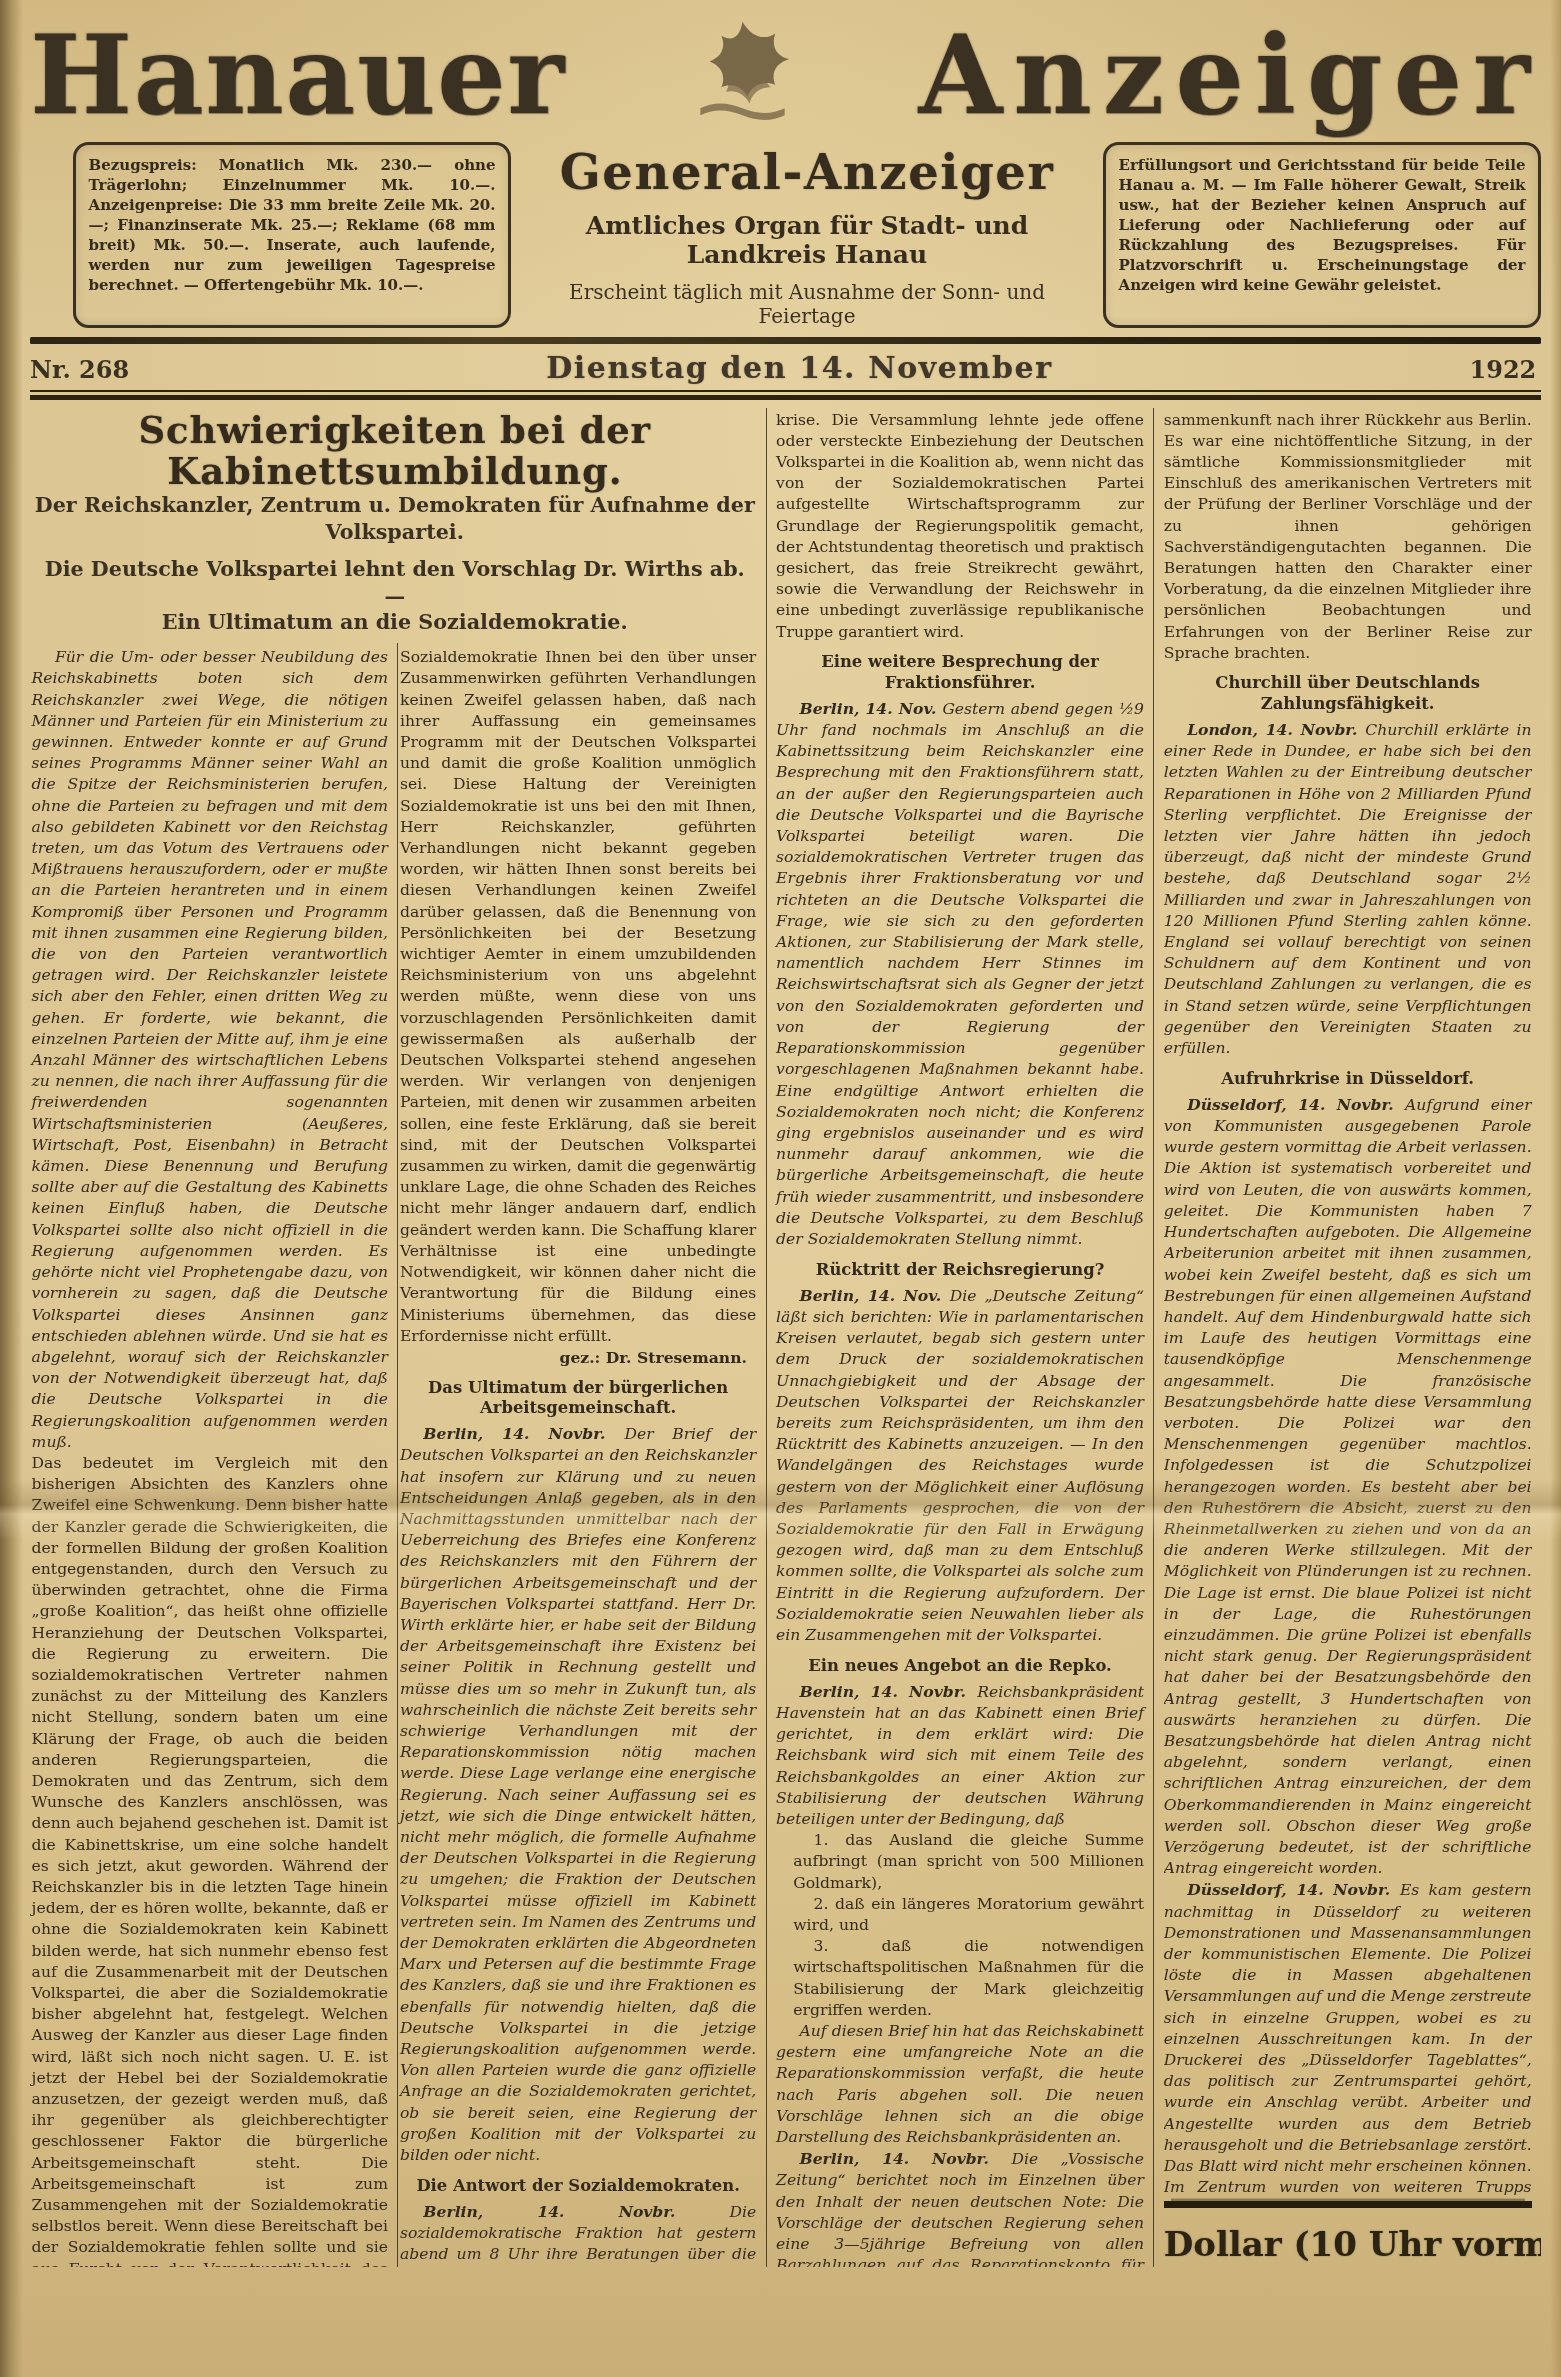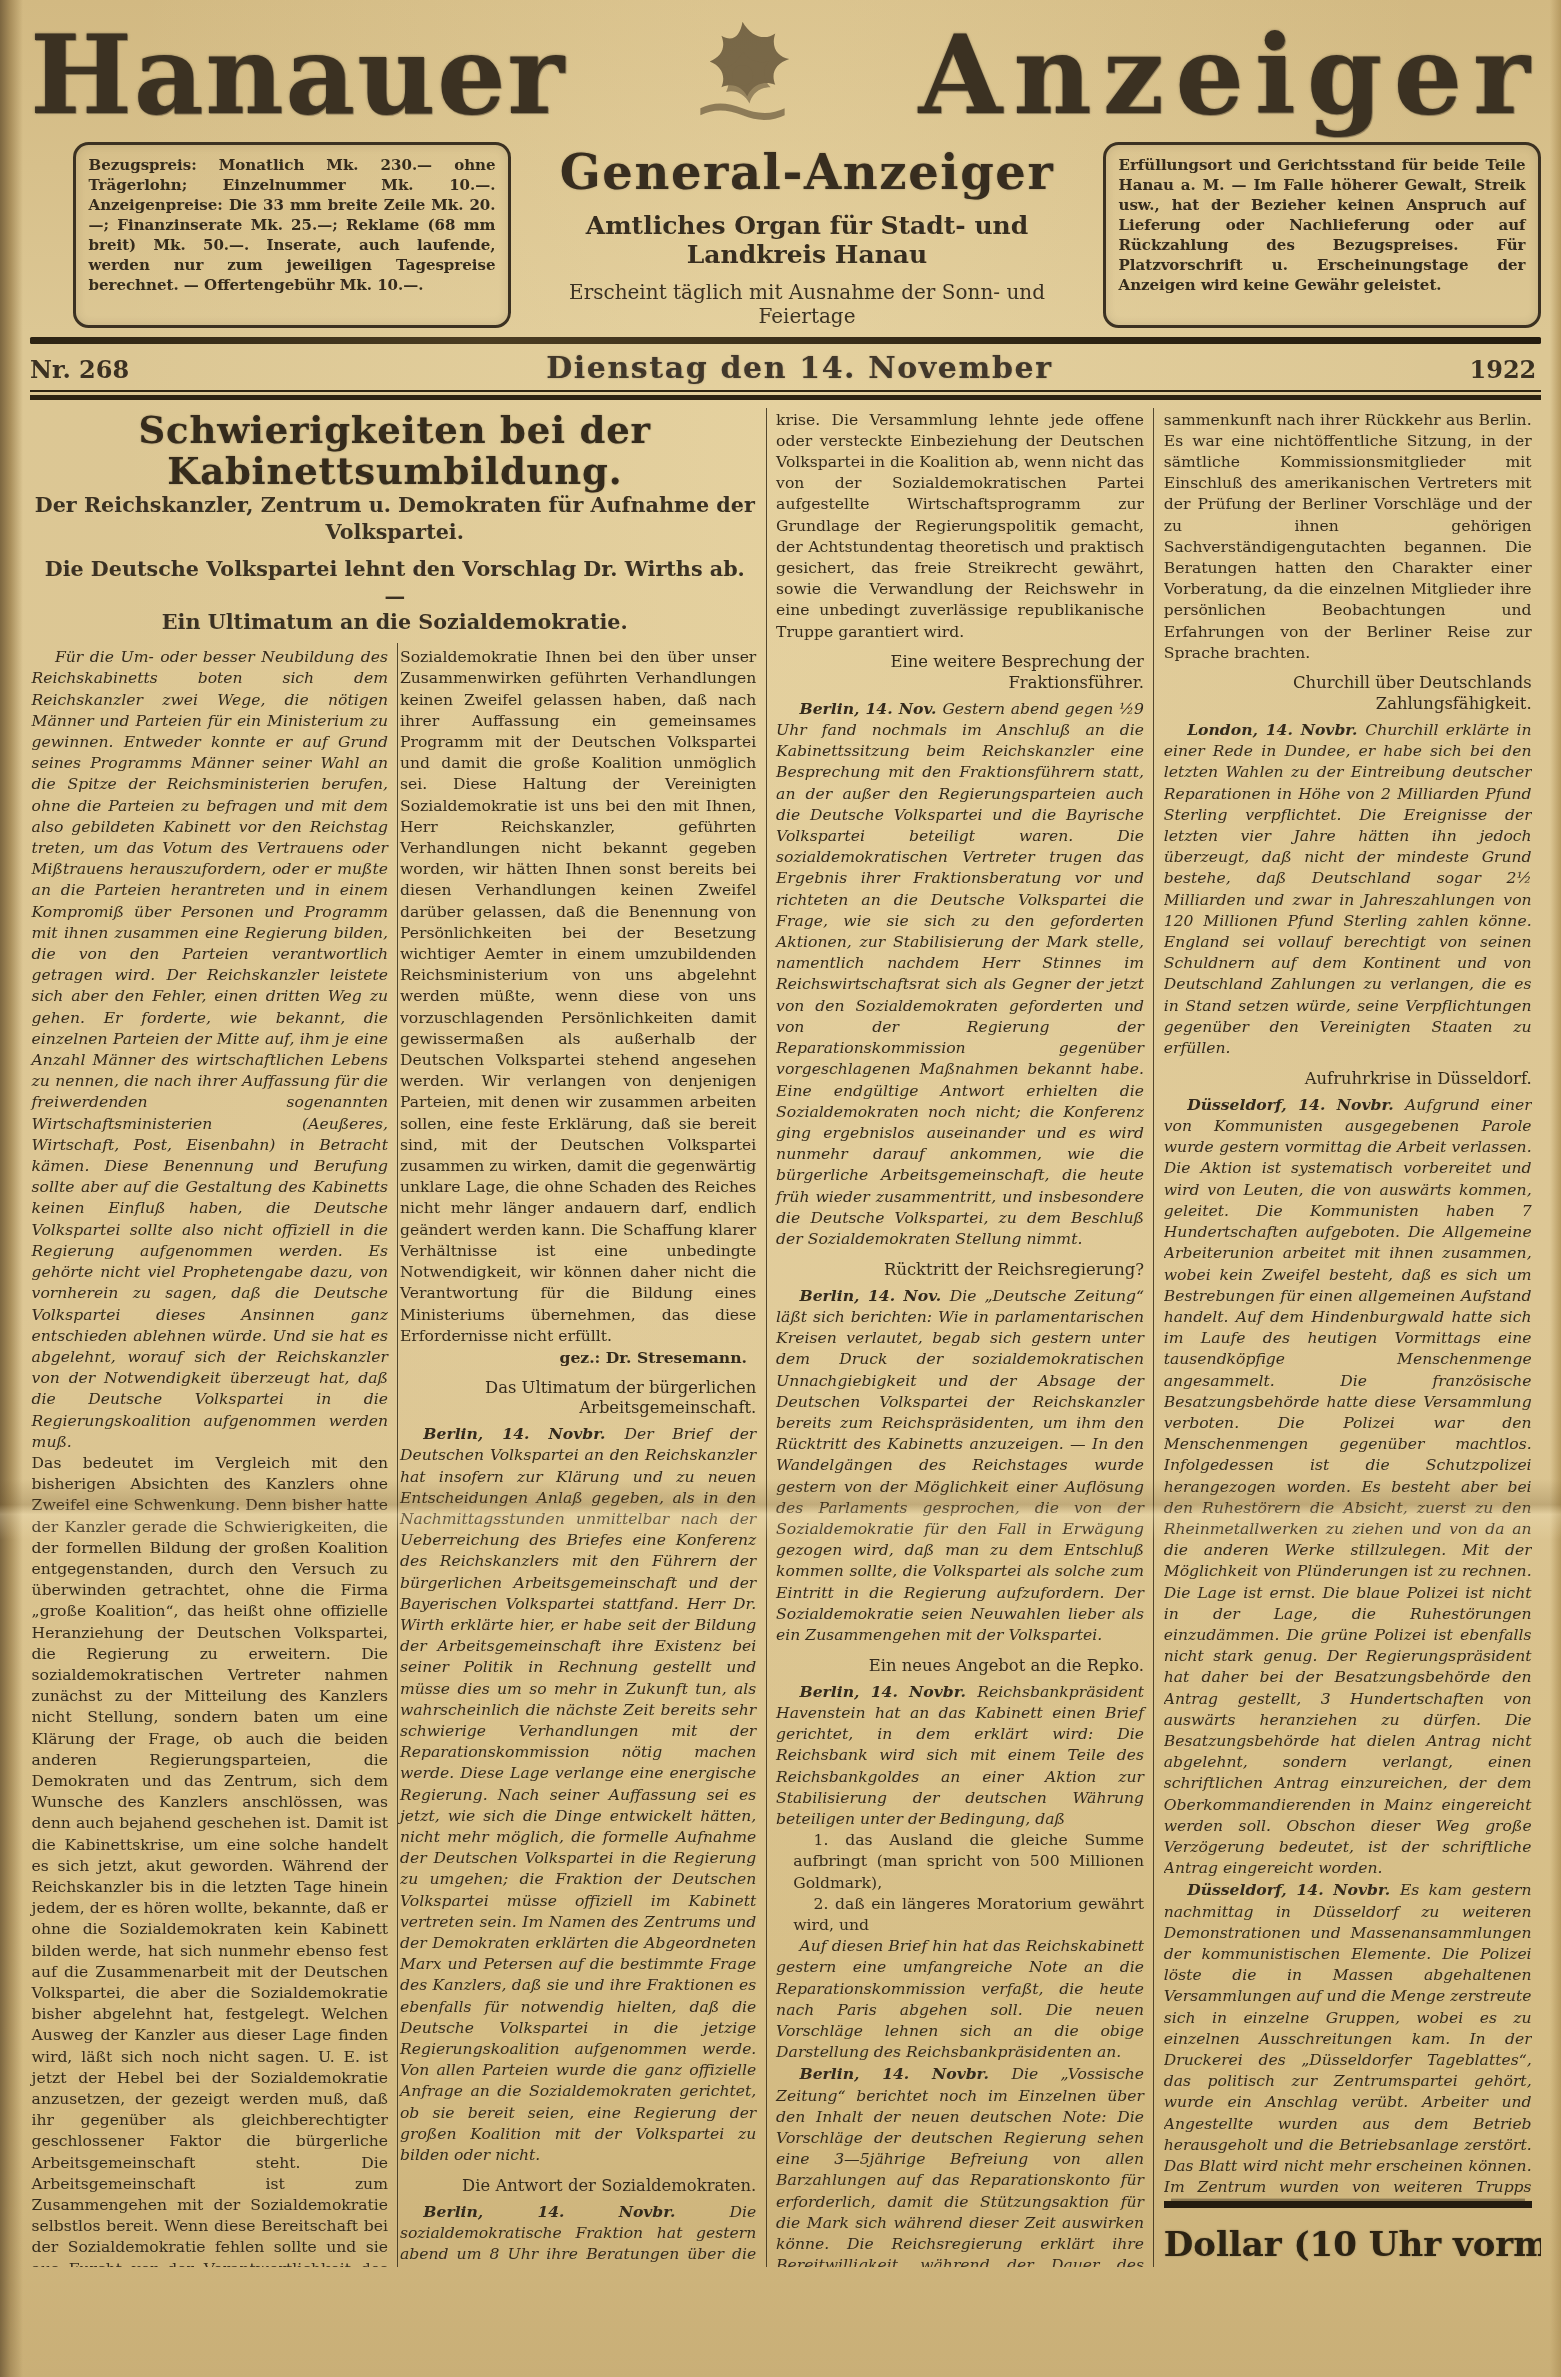--- a/index.html
+++ b/index.html
@@ -57,21 +57,21 @@
   .two-cols .col{padding-top:4.7px;}
   .two-cols .col:first-child{border-right:1.6px solid rgba(44,35,19,.8);}
   .col.c3,.col.c4{width:25%;padding:1.6px 9.4px 0 9.4px;}
   .col.c3{border-right:1.6px solid rgba(44,35,19,.8);}
   .col.c4{display:flex;flex-direction:column;}
   .c4-flow{flex:1;overflow:hidden;}
 
   .blk{margin:0;}
   .blk.para{text-indent:1.5em;font-style:italic;}
   .blk.cont{text-indent:0;}
-  .blk.heading{font-weight:normal;text-align:right;text-indent:0;margin:9.4px 0 4.7px;
+  .blk.heading{font-weight:bold;text-align:center;text-indent:0;margin:9.4px 0 4.7px;
     font-size:16.4px;line-height:1.25;}
   .blk.sig{text-align:right;text-indent:0;padding-right:.6em;font-weight:bold;}
   .blk.item{padding-left:1.1em;text-indent:1.3em;}
   .blk b{font-weight:bold;}
 
   .dollar{margin-top:auto;border-top:7px solid #241c0f;box-shadow:0 -9.4px 0 -7px rgba(36,28,15,.4);
     padding-top:12.5px;font-size:34px;font-weight:bold;white-space:nowrap;color:#2c2313;
     text-shadow:0 0 1.6px rgba(44,35,19,.5);}
 </style>
 </head>
@@ -142,20 +142,21 @@
       <div class="col c3">
           <div class="blk cont">krise. Die Versammlung lehnte jede offene oder versteckte Einbeziehung der Deutschen Volkspartei in die Koalition ab, wenn nicht das von der Sozialdemokratischen Partei aufgestellte Wirtschaftsprogramm zur Grundlage der Regierungspolitik gemacht, der Achtstundentag theoretisch und praktisch gesichert, das freie Streikrecht gewährt, sowie die Verwandlung der Reichswehr in eine unbedingt zuverlässige republikanische Truppe garantiert wird.</div>
           <div class="blk heading">Eine weitere Besprechung der Fraktionsführer.</div>
           <div class="blk para"><b>Berlin, 14. Nov. </b>Gestern abend gegen ½9 Uhr fand nochmals im Anschluß an die Kabinettssitzung beim Reichskanzler eine Besprechung mit den Fraktionsführern statt, an der außer den Regierungsparteien auch die Deutsche Volkspartei und die Bayrische Volkspartei beteiligt waren. Die sozialdemokratischen Vertreter trugen das Ergebnis ihrer Fraktionsberatung vor und richteten an die Deutsche Volkspartei die Frage, wie sie sich zu den geforderten Aktionen, zur Stabilisierung der Mark stelle, namentlich nachdem Herr Stinnes im Reichswirtschaftsrat sich als Gegner der jetzt von den Sozialdemokraten geforderten und von der Regierung der Reparationskommission gegenüber vorgeschlagenen Maßnahmen bekannt habe. Eine endgültige Antwort erhielten die Sozialdemokraten noch nicht; die Konferenz ging ergebnislos auseinander und es wird nunmehr darauf ankommen, wie die bürgerliche Arbeitsgemeinschaft, die heute früh wieder zusammentritt, und insbesondere die Deutsche Volkspartei, zu dem Beschluß der Sozialdemokraten Stellung nimmt.</div>
           <div class="blk heading">Rücktritt der Reichsregierung?</div>
           <div class="blk para"><b>Berlin, 14. Nov. </b>Die „Deutsche Zeitung“ läßt sich berichten: Wie in parlamentarischen Kreisen verlautet, begab sich gestern unter dem Druck der sozialdemokratischen Unnachgiebigkeit und der Absage der Deutschen Volkspartei der Reichskanzler bereits zum Reichspräsidenten, um ihm den Rücktritt des Kabinetts anzuzeigen. — In den Wandelgängen des Reichstages wurde gestern von der Möglichkeit einer Auflösung des Parlaments gesprochen, die von der Sozialdemokratie für den Fall in Erwägung gezogen wird, daß man zu dem Entschluß kommen sollte, die Volkspartei als solche zum Eintritt in die Regierung aufzufordern. Der Sozialdemokratie seien Neuwahlen lieber als ein Zusammengehen mit der Volkspartei.</div>
           <div class="blk heading">Ein neues Angebot an die Repko.</div>
           <div class="blk para"><b>Berlin, 14. Novbr. </b>Reichsbankpräsident Havenstein hat an das Kabinett einen Brief gerichtet, in dem erklärt wird: Die Reichsbank wird sich mit einem Teile des Reichsbankgoldes an einer Aktion zur Stabilisierung der deutschen Währung beteiligen unter der Bedingung, daß</div>
           <div class="blk item">1. das Ausland die gleiche Summe aufbringt (man spricht von 500 Millionen Goldmark),</div>
           <div class="blk item">2. daß ein längeres Moratorium gewährt wird, und</div>
+          <div class="blk item">3. daß die notwendigen wirtschaftspolitischen Maßnahmen für die Stabilisierung der Mark gleichzeitig ergriffen werden.</div>
           <div class="blk para">Auf diesen Brief hin hat das Reichskabinett gestern eine umfangreiche Note an die Reparationskommission verfaßt, die heute nach Paris abgehen soll. Die neuen Vorschläge lehnen sich an die obige Darstellung des Reichsbankpräsidenten an.</div>
           <div class="blk para"><b>Berlin, 14. Novbr. </b>Die „Vossische Zeitung“ berichtet noch im Einzelnen über den Inhalt der neuen deutschen Note: Die Vorschläge der deutschen Regierung sehen eine 3—5jährige Befreiung von allen Barzahlungen auf das Reparationskonto für erforderlich, damit die Stützungsaktion für die Mark sich während dieser Zeit auswirken könne. Die Reichsregierung erklärt ihre Bereitwilligkeit, während der Dauer des Moratoriums die Sachlieferungen fortzusetzen, soweit sie ohne die Inanspruchnahme von Krediten oder neuen schwebenden Schulden durchführbar seien. Zu einem späteren Zeitpunkt, wenn die Stabilisierungsaktion Erfolg gehabt habe, könne eine besondere Anleihe für die Durchführung der Sachlieferungen zum Zwecke des Wiederaufbaues erwogen werden. Für den Fall, daß eine Stabilisierung der Mark durchgeführt werde, erklärt sich die Reichsregierung bereit, eine sichere Goldanleihe aufzulegen, die ebenfalls in den Dienst der Stabilisierungsaktionen gestellt werden soll.</div>
         </div>
       <div class="col c4">
         <div class="c4-flow">
             <div class="blk cont">sammenkunft nach ihrer Rückkehr aus Berlin. Es war eine nichtöffentliche Sitzung, in der sämtliche Kommissionsmitglieder mit Einschluß des amerikanischen Vertreters mit der Prüfung der Berliner Vorschläge und der zu ihnen gehörigen Sachverständigengutachten begannen. Die Beratungen hatten den Charakter einer Vorberatung, da die einzelnen Mitglieder ihre persönlichen Beobachtungen und Erfahrungen von der Berliner Reise zur Sprache brachten.</div>
             <div class="blk heading">Churchill über Deutschlands Zahlungsfähigkeit.</div>
             <div class="blk para"><b>London, 14. Novbr. </b>Churchill erklärte in einer Rede in Dundee, er habe sich bei den letzten Wahlen zu der Eintreibung deutscher Reparationen in Höhe von 2 Milliarden Pfund Sterling verpflichtet. Die Ereignisse der letzten vier Jahre hätten ihn jedoch überzeugt, daß nicht der mindeste Grund bestehe, daß Deutschland sogar 2½ Milliarden und zwar in Jahreszahlungen von 120 Millionen Pfund Sterling zahlen könne. England sei vollauf berechtigt von seinen Schuldnern auf dem Kontinent und von Deutschland Zahlungen zu verlangen, die es in Stand setzen würde, seine Verpflichtungen gegenüber den Vereinigten Staaten zu erfüllen.</div>
             <div class="blk heading">Aufruhrkrise in Düsseldorf.</div>
             <div class="blk para"><b>Düsseldorf, 14. Novbr. </b>Aufgrund einer von Kommunisten ausgegebenen Parole wurde gestern vormittag die Arbeit verlassen. Die Aktion ist systematisch vorbereitet und wird von Leuten, die von auswärts kommen, geleitet. Die Kommunisten haben 7 Hundertschaften aufgeboten. Die Allgemeine Arbeiterunion arbeitet mit ihnen zusammen, wobei kein Zweifel besteht, daß es sich um Bestrebungen für einen allgemeinen Aufstand handelt. Auf dem Hindenburgwald hatte sich im Laufe des heutigen Vormittags eine tausendköpfige Menschenmenge angesammelt. Die französische Besatzungsbehörde hatte diese Versammlung verboten. Die Polizei war den Menschenmengen gegenüber machtlos. Infolgedessen ist die Schutzpolizei herangezogen worden. Es besteht aber bei den Ruhestörern die Absicht, zuerst zu den Rheinmetallwerken zu ziehen und von da an die anderen Werke stillzulegen. Mit der Möglichkeit von Plünderungen ist zu rechnen. Die Lage ist ernst. Die blaue Polizei ist nicht in der Lage, die Ruhestörungen einzudämmen. Die grüne Polizei ist ebenfalls nicht stark genug. Der Regierungspräsident hat daher bei der Besatzungsbehörde den Antrag gestellt, 3 Hundertschaften von auswärts heranziehen zu dürfen. Die Besatzungsbehörde hat dielen Antrag nicht abgelehnt, sondern verlangt, einen schriftlichen Antrag einzureichen, der dem Oberkommandierenden in Mainz eingereicht werden soll. Obschon dieser Weg große Verzögerung bedeutet, ist der schriftliche Antrag eingereicht worden.</div>

